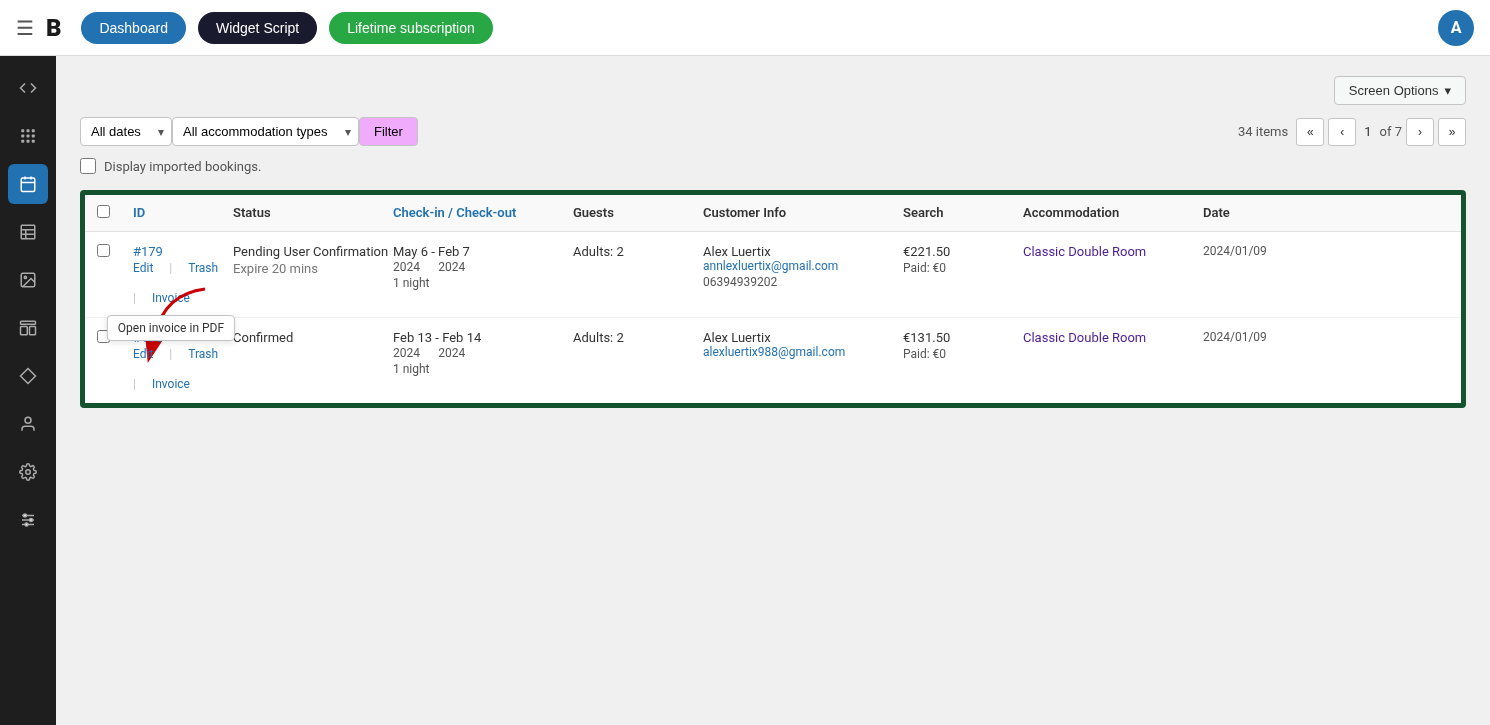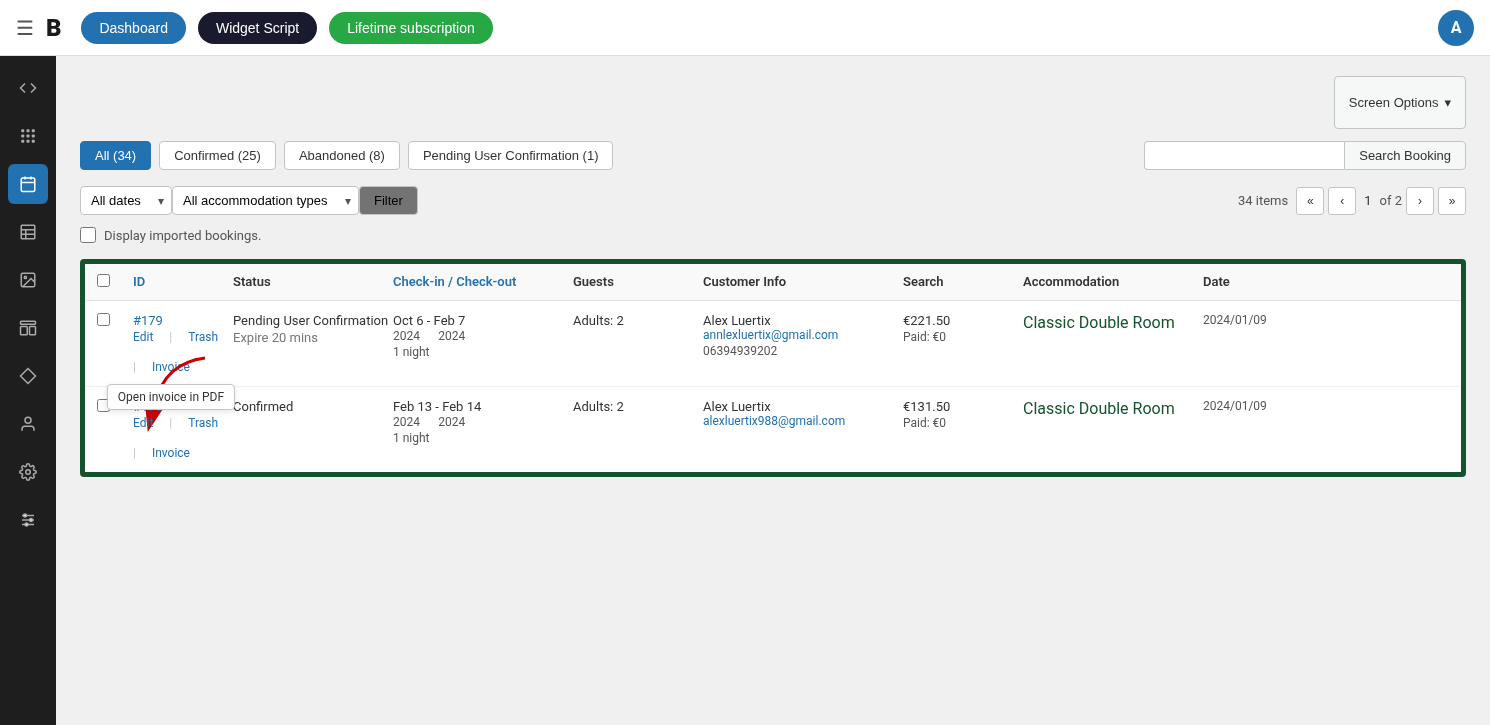--- a/index.html
+++ b/index.html
@@ -22,41 +22,41 @@
     
     .sidebar { width: 56px; background: #1e1e1e; display: flex; flex-direction: column; align-items: center; padding: 12px 0; gap: 8px; }
     .sidebar-item { width: 40px; height: 40px; display: flex; align-items: center; justify-content: center; border-radius: 6px; cursor: pointer; color: #aaa; font-size: 18px; }
     .sidebar-item.active { background: #2271b1; color: #fff; }
 
     
     .main-content { flex: 1; overflow-y: auto; background: #f0f0f1; padding: 20px 24px; }
 
     
     .screen-options-bar { display: flex; justify-content: flex-end; margin-bottom: 12px; }
-    .screen-options-btn { background: #f6f7f7; border: 1px solid #c3c4c7; padding: 18px 14px; border-radius: 4px; cursor: pointer; font-size: 13px; color: #333; display: flex; align-items: center; gap: 6px; }
+    .screen-options-btn { background: #f6f7f7; border: 1px solid #c3c4c7; padding: 6px 14px; border-radius: 4px; cursor: pointer; font-size: 13px; color: #333; display: flex; align-items: center; gap: 6px; }
 
     
     .page-header { display: flex; align-items: center; gap: 16px; margin-bottom: 20px; }
     .page-title { font-size: 28px; font-weight: 700; color: #1a1a1a; }
     .btn-new-booking { background: #2271b1; color: #fff; padding: 10px 20px; border-radius: 24px; border: none; font-size: 14px; font-weight: 600; cursor: pointer; }
 
     
     .filters-row { display: flex; align-items: center; gap: 8px; margin-bottom: 16px; flex-wrap: wrap; }
     .tab-btn { padding: 6px 14px; border-radius: 4px; border: 1px solid #c3c4c7; background: #fff; cursor: pointer; font-size: 13px; color: #333; }
     .tab-btn.active { background: #2271b1; color: #fff; border-color: #2271b1; }
     .search-area { margin-left: auto; display: flex; gap: 0; }
     .search-input { padding: 6px 10px; border: 1px solid #c3c4c7; border-right: none; border-radius: 4px 0 0 4px; font-size: 13px; width: 200px; }
     .search-btn { padding: 6px 14px; background: #f6f7f7; border: 1px solid #c3c4c7; border-radius: 0 4px 4px 0; cursor: pointer; font-size: 13px; color: #333; white-space: nowrap; }
 
     
     .second-filter-row { display: flex; align-items: center; margin-bottom: 12px; }
     .filter-select { padding: 6px 30px 6px 10px; border: 1px solid #c3c4c7; border-radius: 4px; background: #fff; font-size: 13px; appearance: none; cursor: pointer; position: relative; }
     .select-wrapper { position: relative; display: inline-block; }
     .select-wrapper::after { content: '▾'; position: absolute; right: 8px; top: 50%; transform: translateY(-50%); pointer-events: none; font-size: 12px; color: #555; }
-    .filter-btn { padding: 6px 14px; border: 1px solid #c3c4c7; background: #737373; border-radius: 4px; cursor: pointer; font-size: 13px; }
+    .filter-btn { padding: 6px 14px; border: 1px solid #c3c4c7; background: #f0abfc; border-radius: 4px; cursor: pointer; font-size: 13px; }
     .items-count { margin-left: auto; font-size: 13px; color: #555; }
     .pagination { display: flex; align-items: center; gap: 4px; margin-left: 8px; }
     .page-btn { width: 28px; height: 28px; display: flex; align-items: center; justify-content: center; border: 1px solid #c3c4c7; background: #fff; cursor: pointer; border-radius: 3px; font-size: 12px; color: #333; }
     .page-num { font-size: 13px; padding: 0 4px; }
     .page-of { font-size: 13px; color: #555; }
 
     
     .imported-row { display: flex; align-items: center; gap: 8px; margin-bottom: 16px; }
     .checkbox { width: 16px; height: 16px; cursor: pointer; }
     .imported-label { font-size: 13px; color: #555; }
@@ -71,21 +71,21 @@
     .cell { font-size: 13px; color: #333; }
     .cell-blue { color: #2271b1; font-weight: 400; font-size: 13px; }
     .cell-actions { display: flex; gap: 16px; flex-wrap: wrap; font-size: 12px; margin-top: 2px; }
     .action-link { color: #2271b1; cursor: pointer; text-decoration: none; }
     .action-sep { color: #c3c4c7; }
     .expire-text { font-size: 13px; color: #777; margin-top: 2px; }
     .night-text { font-size: 12px; color: #555; margin-top: 2px; }
     .customer-email { color: #2271b1; font-size: 12px; word-break: break-all; }
     .customer-phone { font-size: 12px; color: #555; margin-top: 2px; }
     .price-paid { font-size: 12px; color: #555; margin-top: 2px; }
-    .accom-link { color: #14532d; font-size: 16px; text-align: right; }
+    .accom-link { color: #4c1d95; font-size: 13px; text-align: right; }
     .date-cell { font-size: 12px; color: #555; }
 
     
     .tooltip-container { position: relative; display: inline-block; }
     .tooltip-box { position: absolute; bottom: -36px; left: 50%; transform: translateX(-50%); background: #fff; border: 1px solid #c3c4c7; padding: 5px 10px; border-radius: 4px; font-size: 12px; white-space: nowrap; color: #333; z-index: 10; box-shadow: 0 2px 6px rgba(0,0,0,0.1); }
   </style>
 </head>
 <body>
 
 <div class="top-nav">
@@ -182,49 +182,39 @@
   <div class="main-content">
 
     <div class="screen-options-bar">
       <button class="screen-options-btn">
         <span>Screen Options</span>
         <span>▾</span>
       </button>
     </div>
 
 
-    <div class="filters-row">
-      <button class="tab-btn active">All (34)</button>
-      <button class="tab-btn">Confirmed (25)</button>
-      <button class="tab-btn">Abandoned (8)</button>
-      <button class="tab-btn">Pending User Confirmation (1)</button>
-      <div class="search-area">
-        <input class="search-input" type="text" placeholder="" style="">
-        <button class="search-btn">Search Booking</button>
-      </div>
-    </div>
 
     <div class="second-filter-row">
       <div class="select-wrapper">
         <select class="filter-select">
           <option>All dates</option>
         </select>
       </div>
       <div class="select-wrapper">
         <select class="filter-select">
           <option>All accommodation types</option>
         </select>
       </div>
       <button class="filter-btn">Filter</button>
       <span class="items-count">34 items</span>
       <div class="pagination">
         <button class="page-btn">«</button>
         <button class="page-btn">‹</button>
         <span class="page-num">1</span>
-        <span class="page-of">of 2</span>
+        <span class="page-of">of 7</span>
         <button class="page-btn">›</button>
         <button class="page-btn">»</button>
       </div>
     </div>
 
     <div class="imported-row">
       <input type="checkbox" class="checkbox" style="">
       <span class="imported-label">Display imported bookings.</span>
     </div>
 
@@ -270,21 +260,21 @@
               </defs>
               <path d="M 60 5 Q 20 10 10 50" stroke="#cc0000" stroke-width="3" fill="none" marker-end="url(#arrowhead)"></path>
             </svg>
           </div>
         </div>
         <div class="cell">
           <div>Pending User Confirmation</div>
           <div class="expire-text">Expire 20 mins</div>
         </div>
         <div class="cell">
-          <span>Oct 6</span>
+          <span>May 6</span>
           <span> - </span>
           <span>Feb 7</span>
           <br>
           <span style="font-size:12px;color:#555;">2024</span>
           <span style="font-size:12px;color:#555;">&nbsp;&nbsp;&nbsp;&nbsp;</span>
           <span style="font-size:12px;color:#555;">2024</span>
           <div class="night-text">1 night</div>
         </div>
         <div class="cell">Adults: 2</div>
         <div class="cell">

